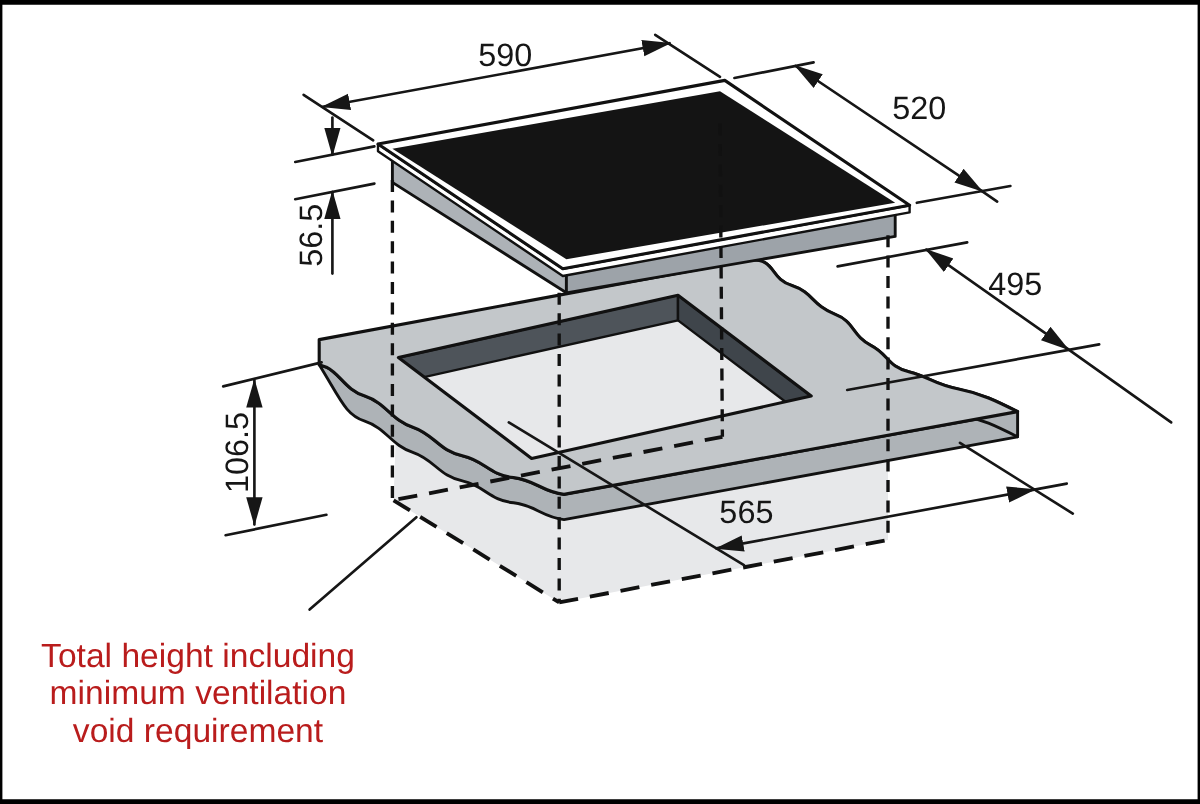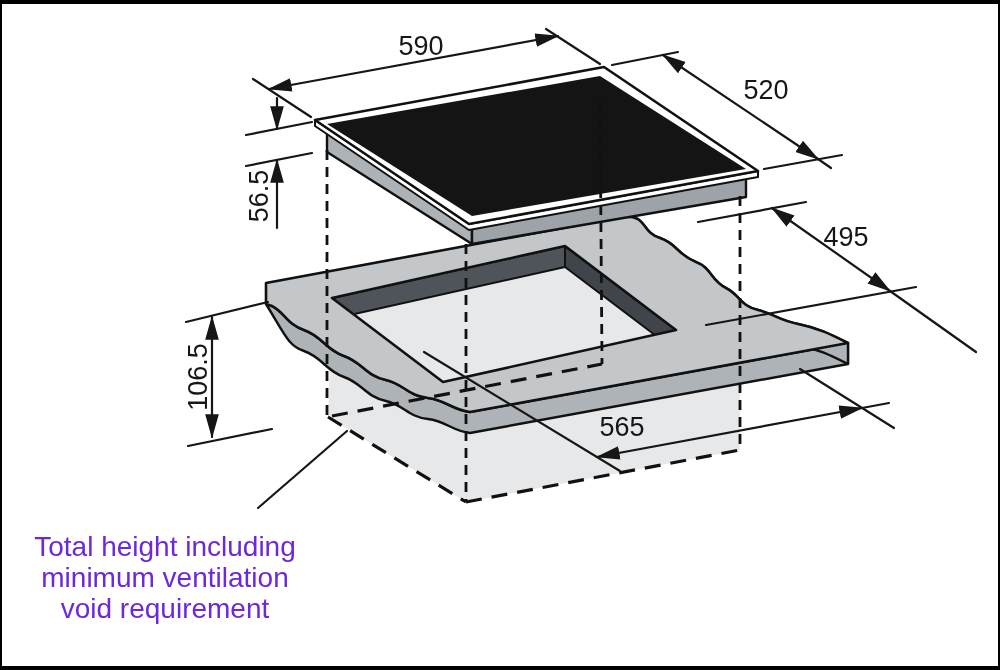--- a/index.html
+++ b/index.html
@@ -11,21 +11,21 @@
   }
   #scene{position:absolute;left:-2px;top:-4px;width:1000px;height:670px;}
   .outline{stroke:#111;stroke-linejoin:round;stroke-linecap:round;}
   .dim{stroke:#161616;stroke-width:2.2;fill:none;stroke-linecap:round;}
   .tick{stroke:#161616;stroke-width:2.2;fill:none;stroke-linecap:round;}
   .dash{stroke:#111;stroke-width:2.8;fill:none;stroke-dasharray:10 7;stroke-linecap:butt;}
   .dashlong{stroke:#111;stroke-width:3.2;fill:none;stroke-dasharray:16 10;stroke-linecap:butt;}
   .dimtext{font-size:27px;fill:#161616;}
   #note{
     position:absolute;left:8px;top:527px;width:310px;text-align:center;
-    font-size:28px;line-height:31px;color:#6d28d9;white-space:pre-line;
+    font-size:28px;line-height:31px;color:#b91c1c;white-space:pre-line;
   }
 </style>
 </head>
 <body>
 
 <div id="stage">
   <svg id="scene" viewBox="0 0 1000 670">
     <defs>
       <marker id="arr" viewBox="0 0 12 8" refX="11.3" refY="4" markerWidth="11" markerHeight="7.3" orient="auto-start-reverse" markerUnits="strokeWidth">
         <path d="M0,0.6 L12,4 L0,7.4 Z" fill="#161616"></path>

